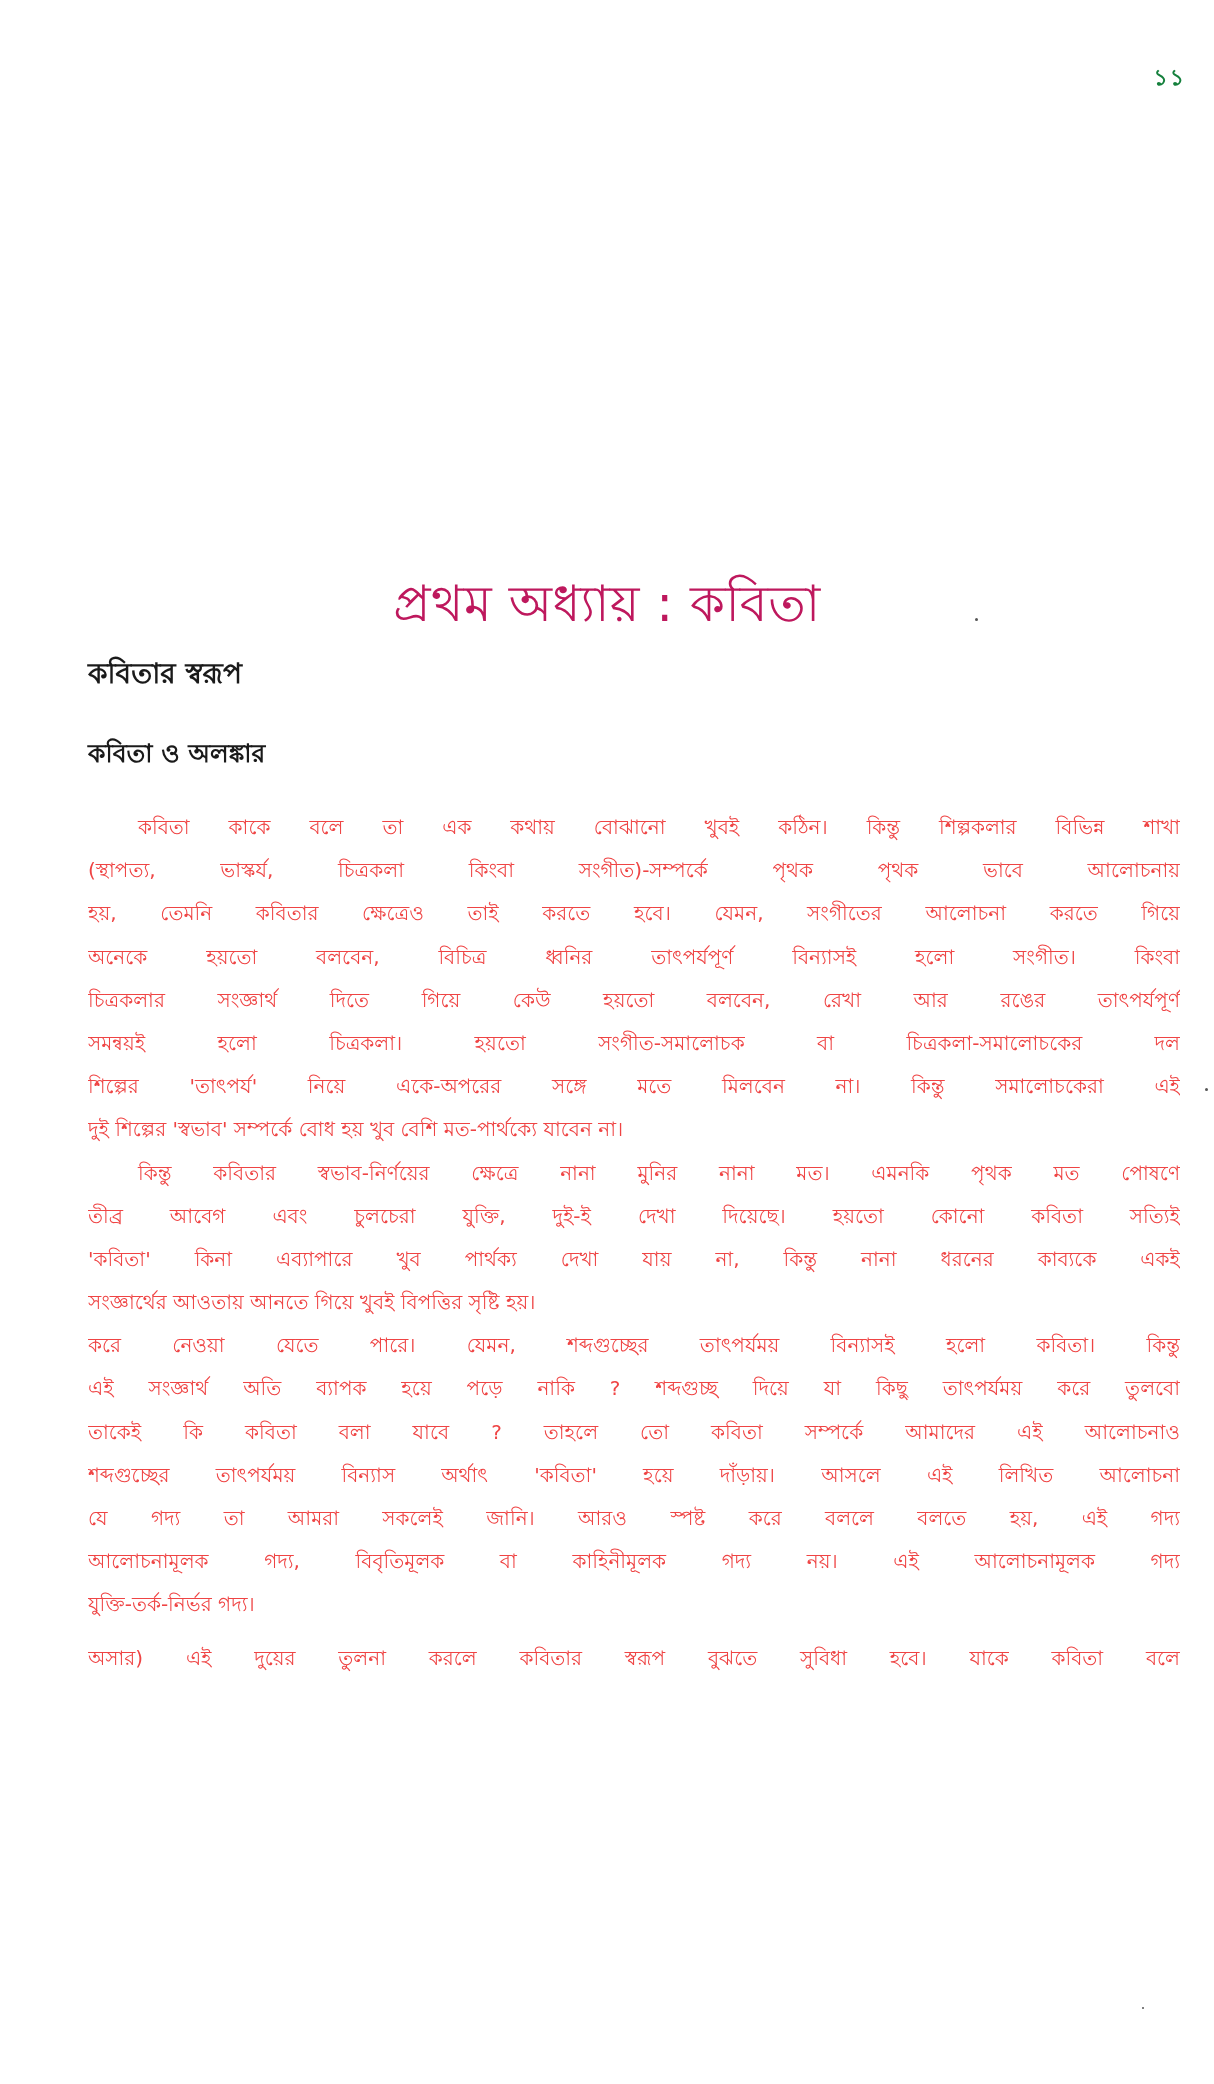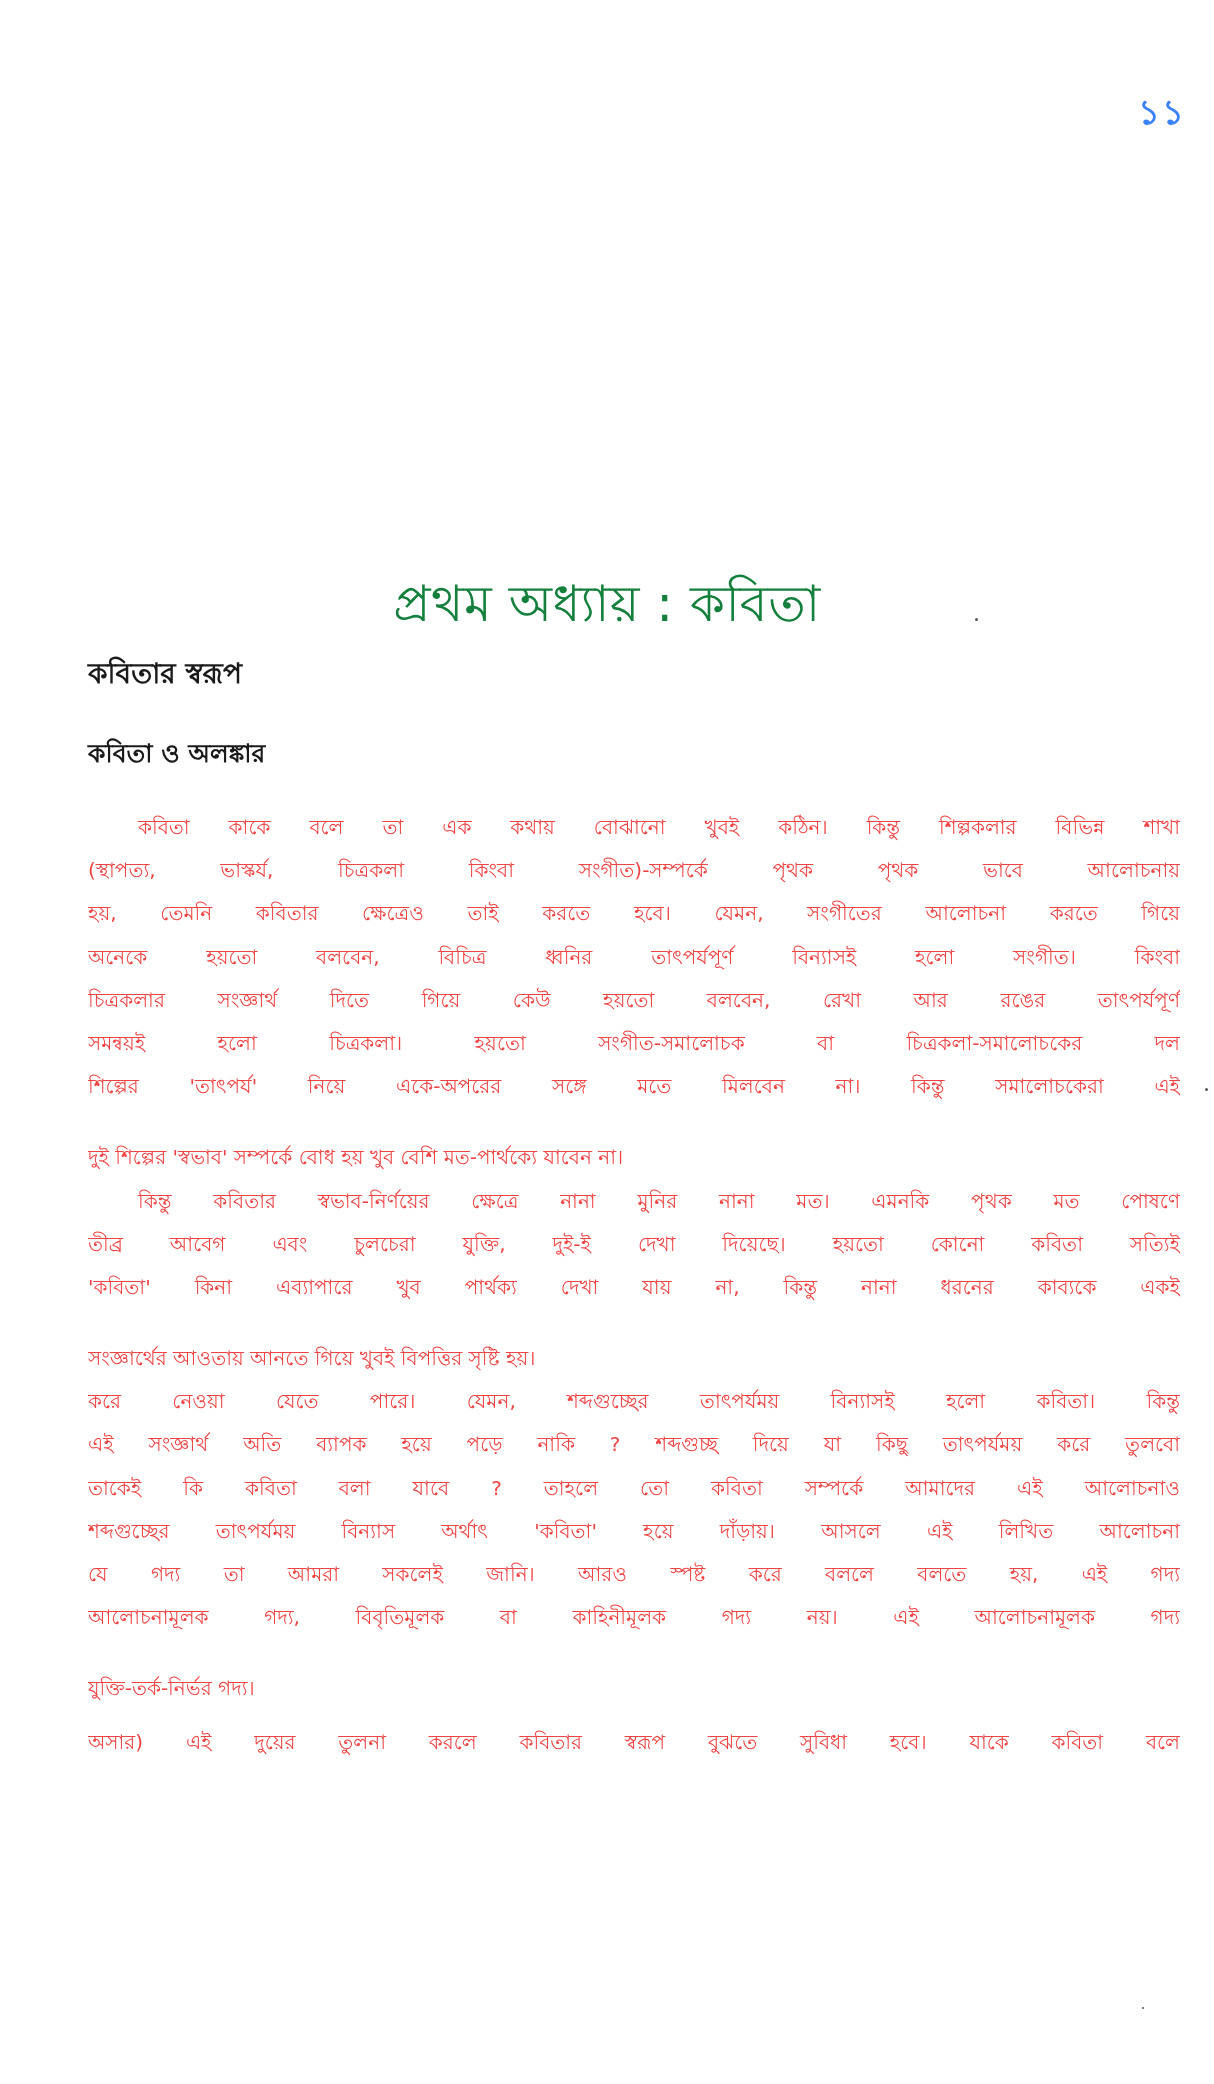--- a/index.html
+++ b/index.html
@@ -10,36 +10,36 @@
     body {
       width: 1214px;
       height: 2084px;
       position: relative;
       overflow: hidden;
       color: #111111;
       font-family: "DejaVu Sans", "Liberation Sans", sans-serif;
     }
     .page-number {
       position: absolute;
-      top: 86px;
+      top: 60px;
       right: 28px;
-      font-size: 34px;
+      font-size: 22px;
       font-weight: bold;
       letter-spacing: 2px;
-      color: #3b82f6;
+      color: #15803d;
     }
     .chapter-title {
       position: absolute;
       top: 532px;
       left: 0;
       width: 1214px;
       text-align: center;
       font-size: 50px;
       font-weight: normal;
-      color: #15803d;
+      color: #be185d;
       letter-spacing: 0.5px;
     }
     .section-heading {
       position: absolute;
       left: 88px;
       font-weight: bold;
       color: #1a1a1a;
     }
     .section-heading.h1 {
       top: 652px;
@@ -63,21 +63,20 @@
       white-space: nowrap;
       text-align: justify;
       text-align-last: justify;
       overflow: hidden;
     }
     .line.indent {
       padding-left: 50px;
     }
     .line.last {
       text-align-last: left;
-      margin-top: 28px;
     }
     .para-gap {
       height: 10px;
     }
     .speck {
       position: absolute;
       width: 3px;
       height: 3px;
       border-radius: 50%;
       background: #555;

